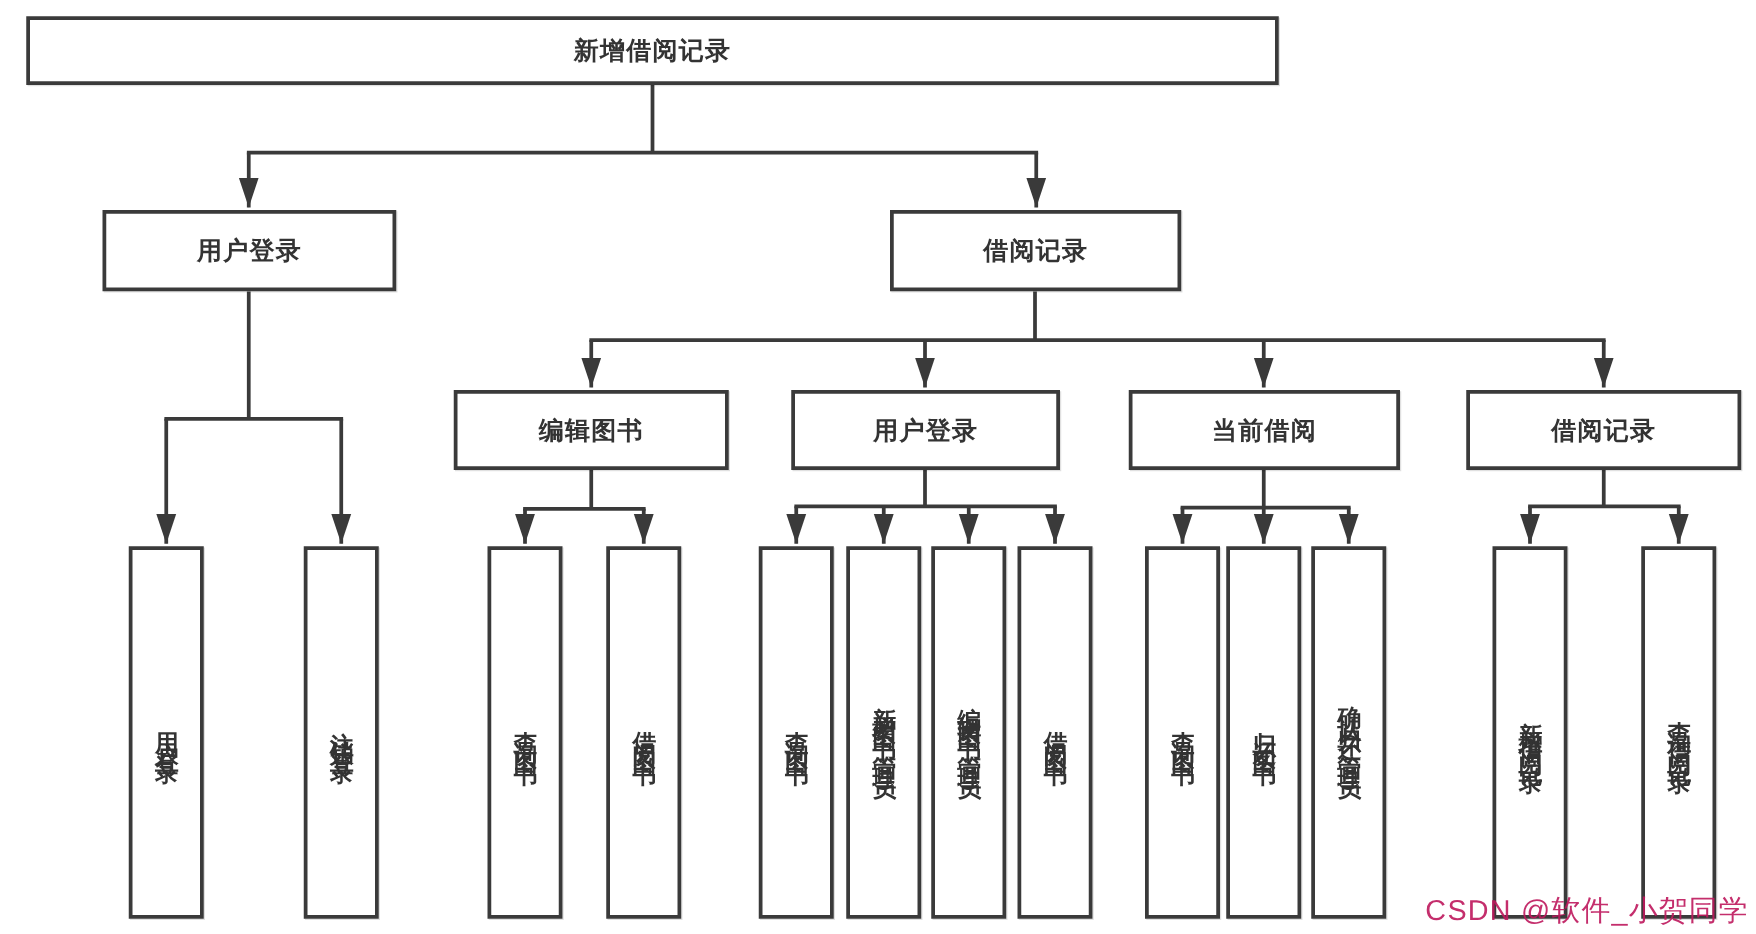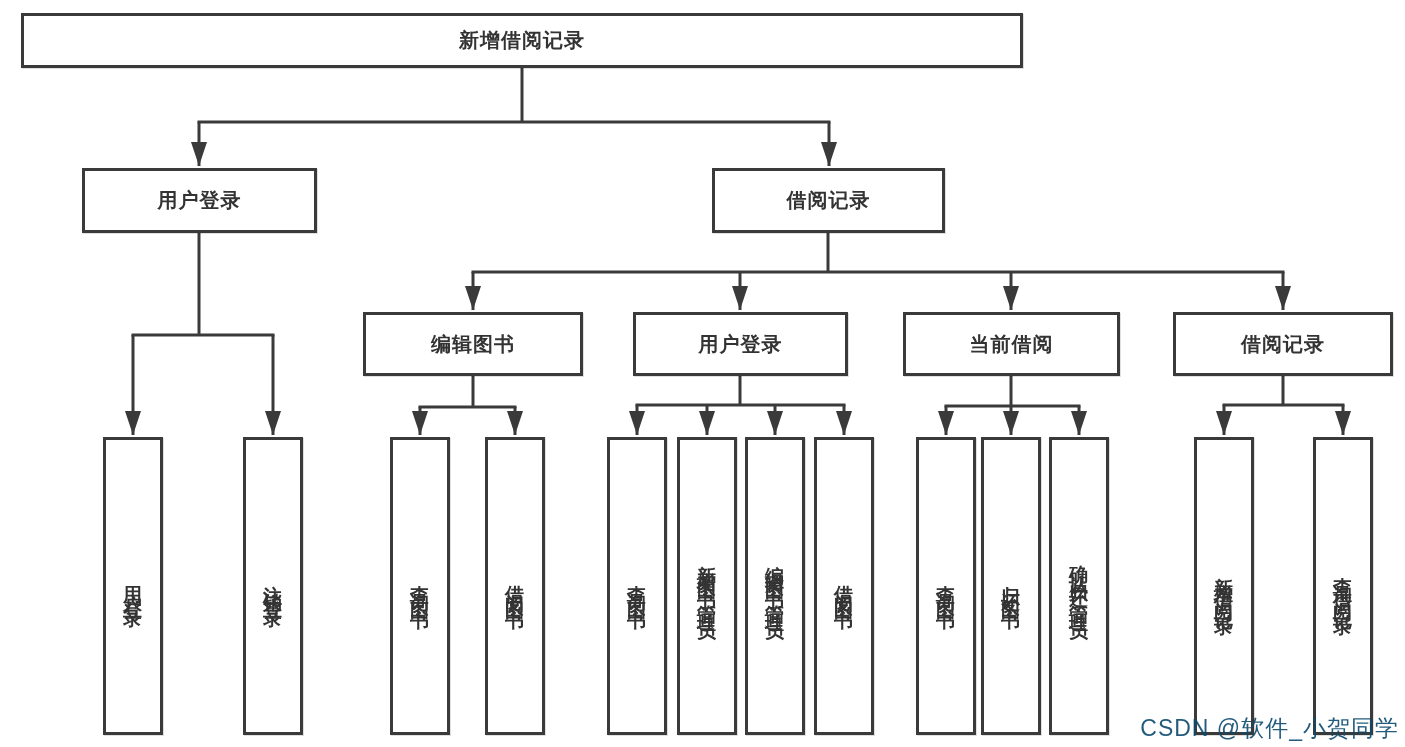--- a/index.html
+++ b/index.html
@@ -51,21 +51,21 @@
     font-size: 19px;
     line-height: 1;
     letter-spacing: 8px;
     white-space: normal;
   }
   .watermark {
     position: absolute;
     right: 6px;
     bottom: 3px;
     font-size: 23px;
-    color: #0c4a6e;
+    color: #be185d;
     letter-spacing: 1px;
     opacity: 0.9;
   }
 </style>
 </head>
 <body>
 
 <div id="stage">
 
   <svg id="connector-layer" viewBox="0 0 1405 747" xmlns="http://www.w3.org/2000/svg">

